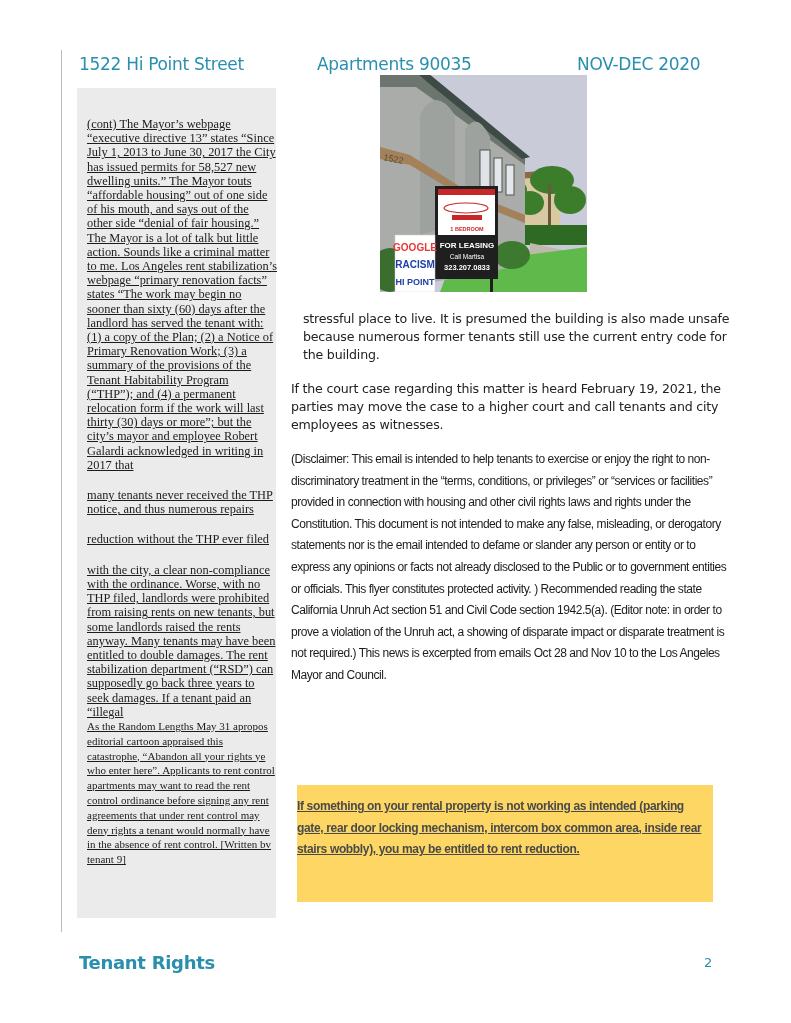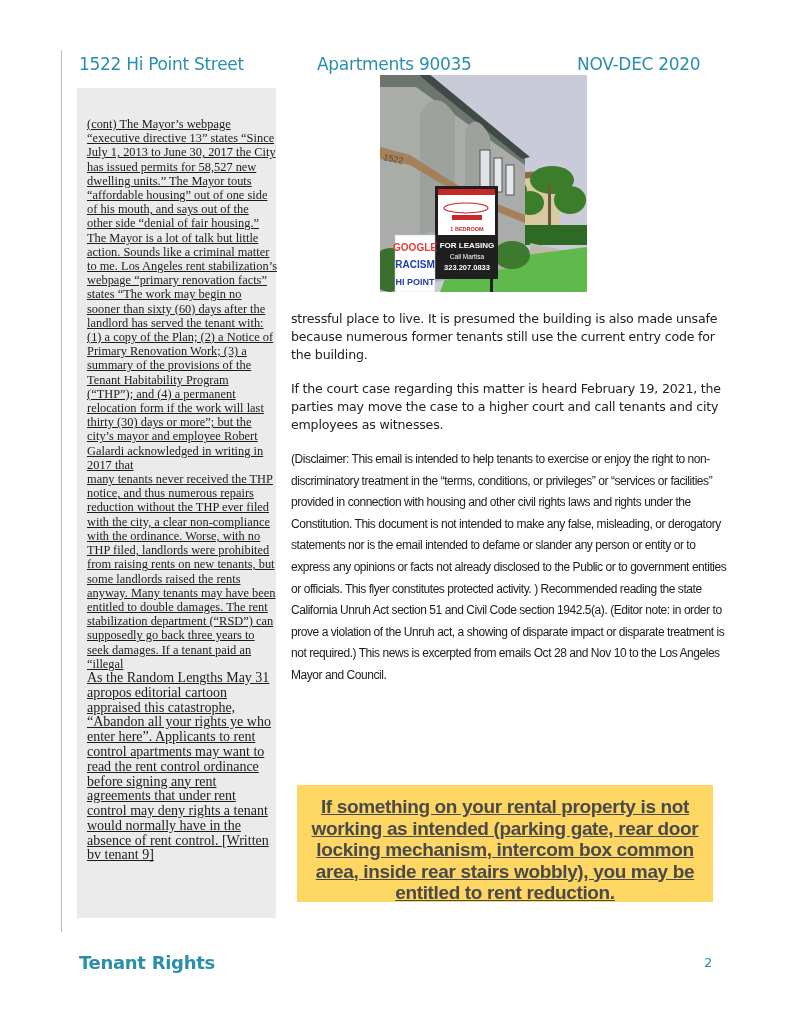--- a/index.html
+++ b/index.html
@@ -5,30 +5,30 @@
   html, body { margin: 0; padding: 0; background: #ffffff; }
   body { width: 791px; height: 1023px; position: relative; overflow: hidden; }
   .hdr { position: absolute; top: 46px; font-family: "DejaVu Sans", sans-serif; font-size: 17px; color: #2a8fad; letter-spacing: -0.3px; white-space: nowrap; margin-top: 8px; }
   #hdr-left { left: 79px; }
   #hdr-center { left: 317px; }
   #hdr-right { left: 577px; }
   .vline { position: absolute; left: 61px; top: 50px; width: 1px; height: 882px; background: #bdbdbd; }
   .sidebar { position: absolute; left: 77px; top: 88px; width: 199px; height: 830px; background: #ebebeb; }
   .sidebar-text { position: absolute; left: 87px; top: 117px; width: 190px; font-family: "Liberation Serif", serif; font-size: 12.4px; line-height: 14.2px; color: #1c1c1c; text-decoration: underline; }
   .sidebar-text p { margin: 0; }
-  .sidebar-text p.gap { margin-top: 0; }
-  .sidebar-text p.big { font-size: 14px; line-height: 14.8px; }
+  .sidebar-text p.gap { margin-top: 16px; }
+  .sidebar-text p.big { font-size: 11px; line-height: 14.8px; }
   .photo { position: absolute; left: 380px; top: 75px; width: 207px; height: 217px; overflow: hidden; background: #c9cdd9; }
   .photo svg { display: block; }
   .prose { position: absolute; left: 291px; width: 430px; font-family: "DejaVu Sans", sans-serif; font-size: 12.6px; line-height: 18px; color: #222; letter-spacing: -0.2px; }
-  #para1 { top: 310px; }
+  #para1 { top: 310px; margin-left: 12px; }
   #para2 { top: 380px; }
   .disclaimer { position: absolute; left: 291px; top: 449px; width: 440px; font-family: Liberation Sans, sans-serif; font-size: 12px; line-height: 21.6px; color: #1c1c1c; letter-spacing: -0.45px; }
   .callout { position: absolute; left: 297px; top: 785px; width: 416px; height: 117px; background: #fdd663; }
-  .callout-text { position: absolute; left: 0; top: 11px; width: 416px; text-align: center; font-family: "Liberation Sans", sans-serif; font-weight: bold; font-size: 19px; line-height: 21.5px; color: #4a4a4a; text-decoration: underline; letter-spacing: -0.35px; }
+  .callout-text { position: absolute; left: 0; top: 11px; width: 416px; text-align: left; font-family: "Liberation Sans", sans-serif; font-weight: bold; font-size: 12px; line-height: 21.5px; color: #4a4a4a; text-decoration: underline; letter-spacing: -0.35px; }
   .footer-left { position: absolute; left: 79px; top: 952px; font-family: "DejaVu Sans", sans-serif; font-weight: bold; font-size: 18px; color: #2a8fad; letter-spacing: -0.3px; }
   .footer-right { position: absolute; left: 704px; top: 955px; font-family: "DejaVu Sans", sans-serif; font-size: 13px; color: #2a8fad; }
 </style>
 </head>
 <body>
 
 <div class="hdr" id="hdr-left">1522 Hi Point Street</div>
 <div class="hdr" id="hdr-center">Apartments 90035</div>
 <div class="hdr" id="hdr-right">NOV-DEC  2020</div>
 

